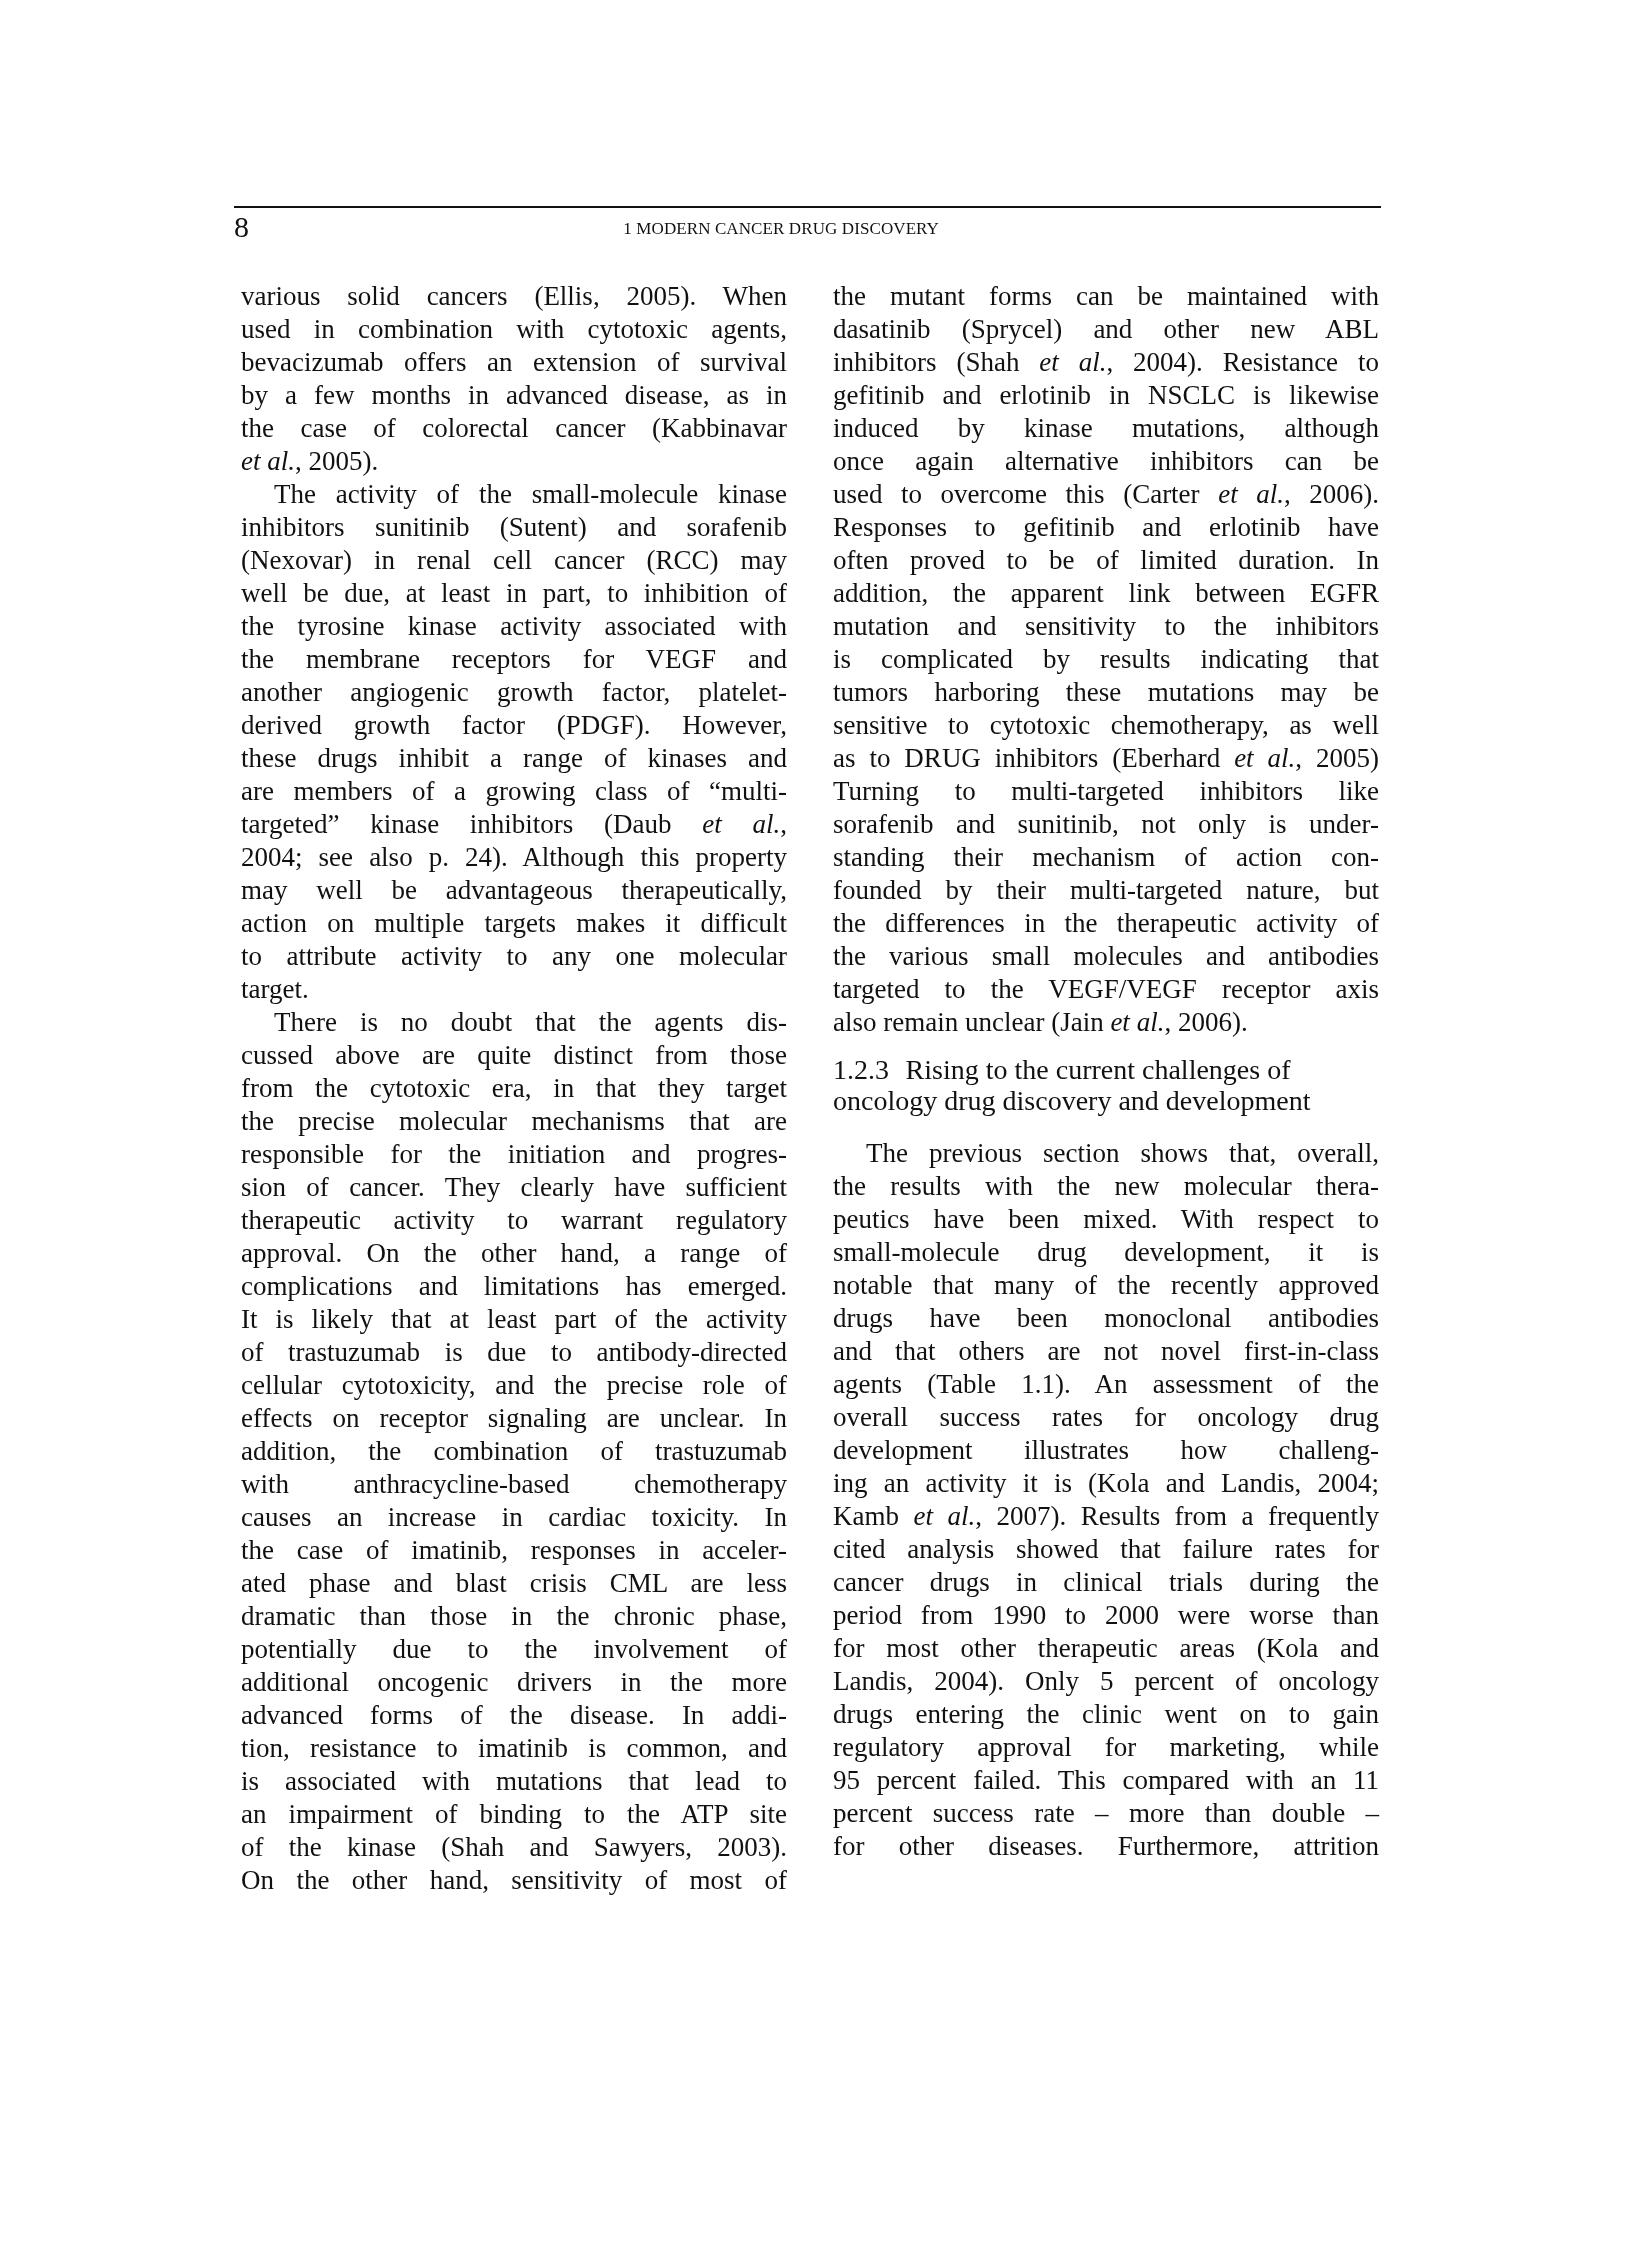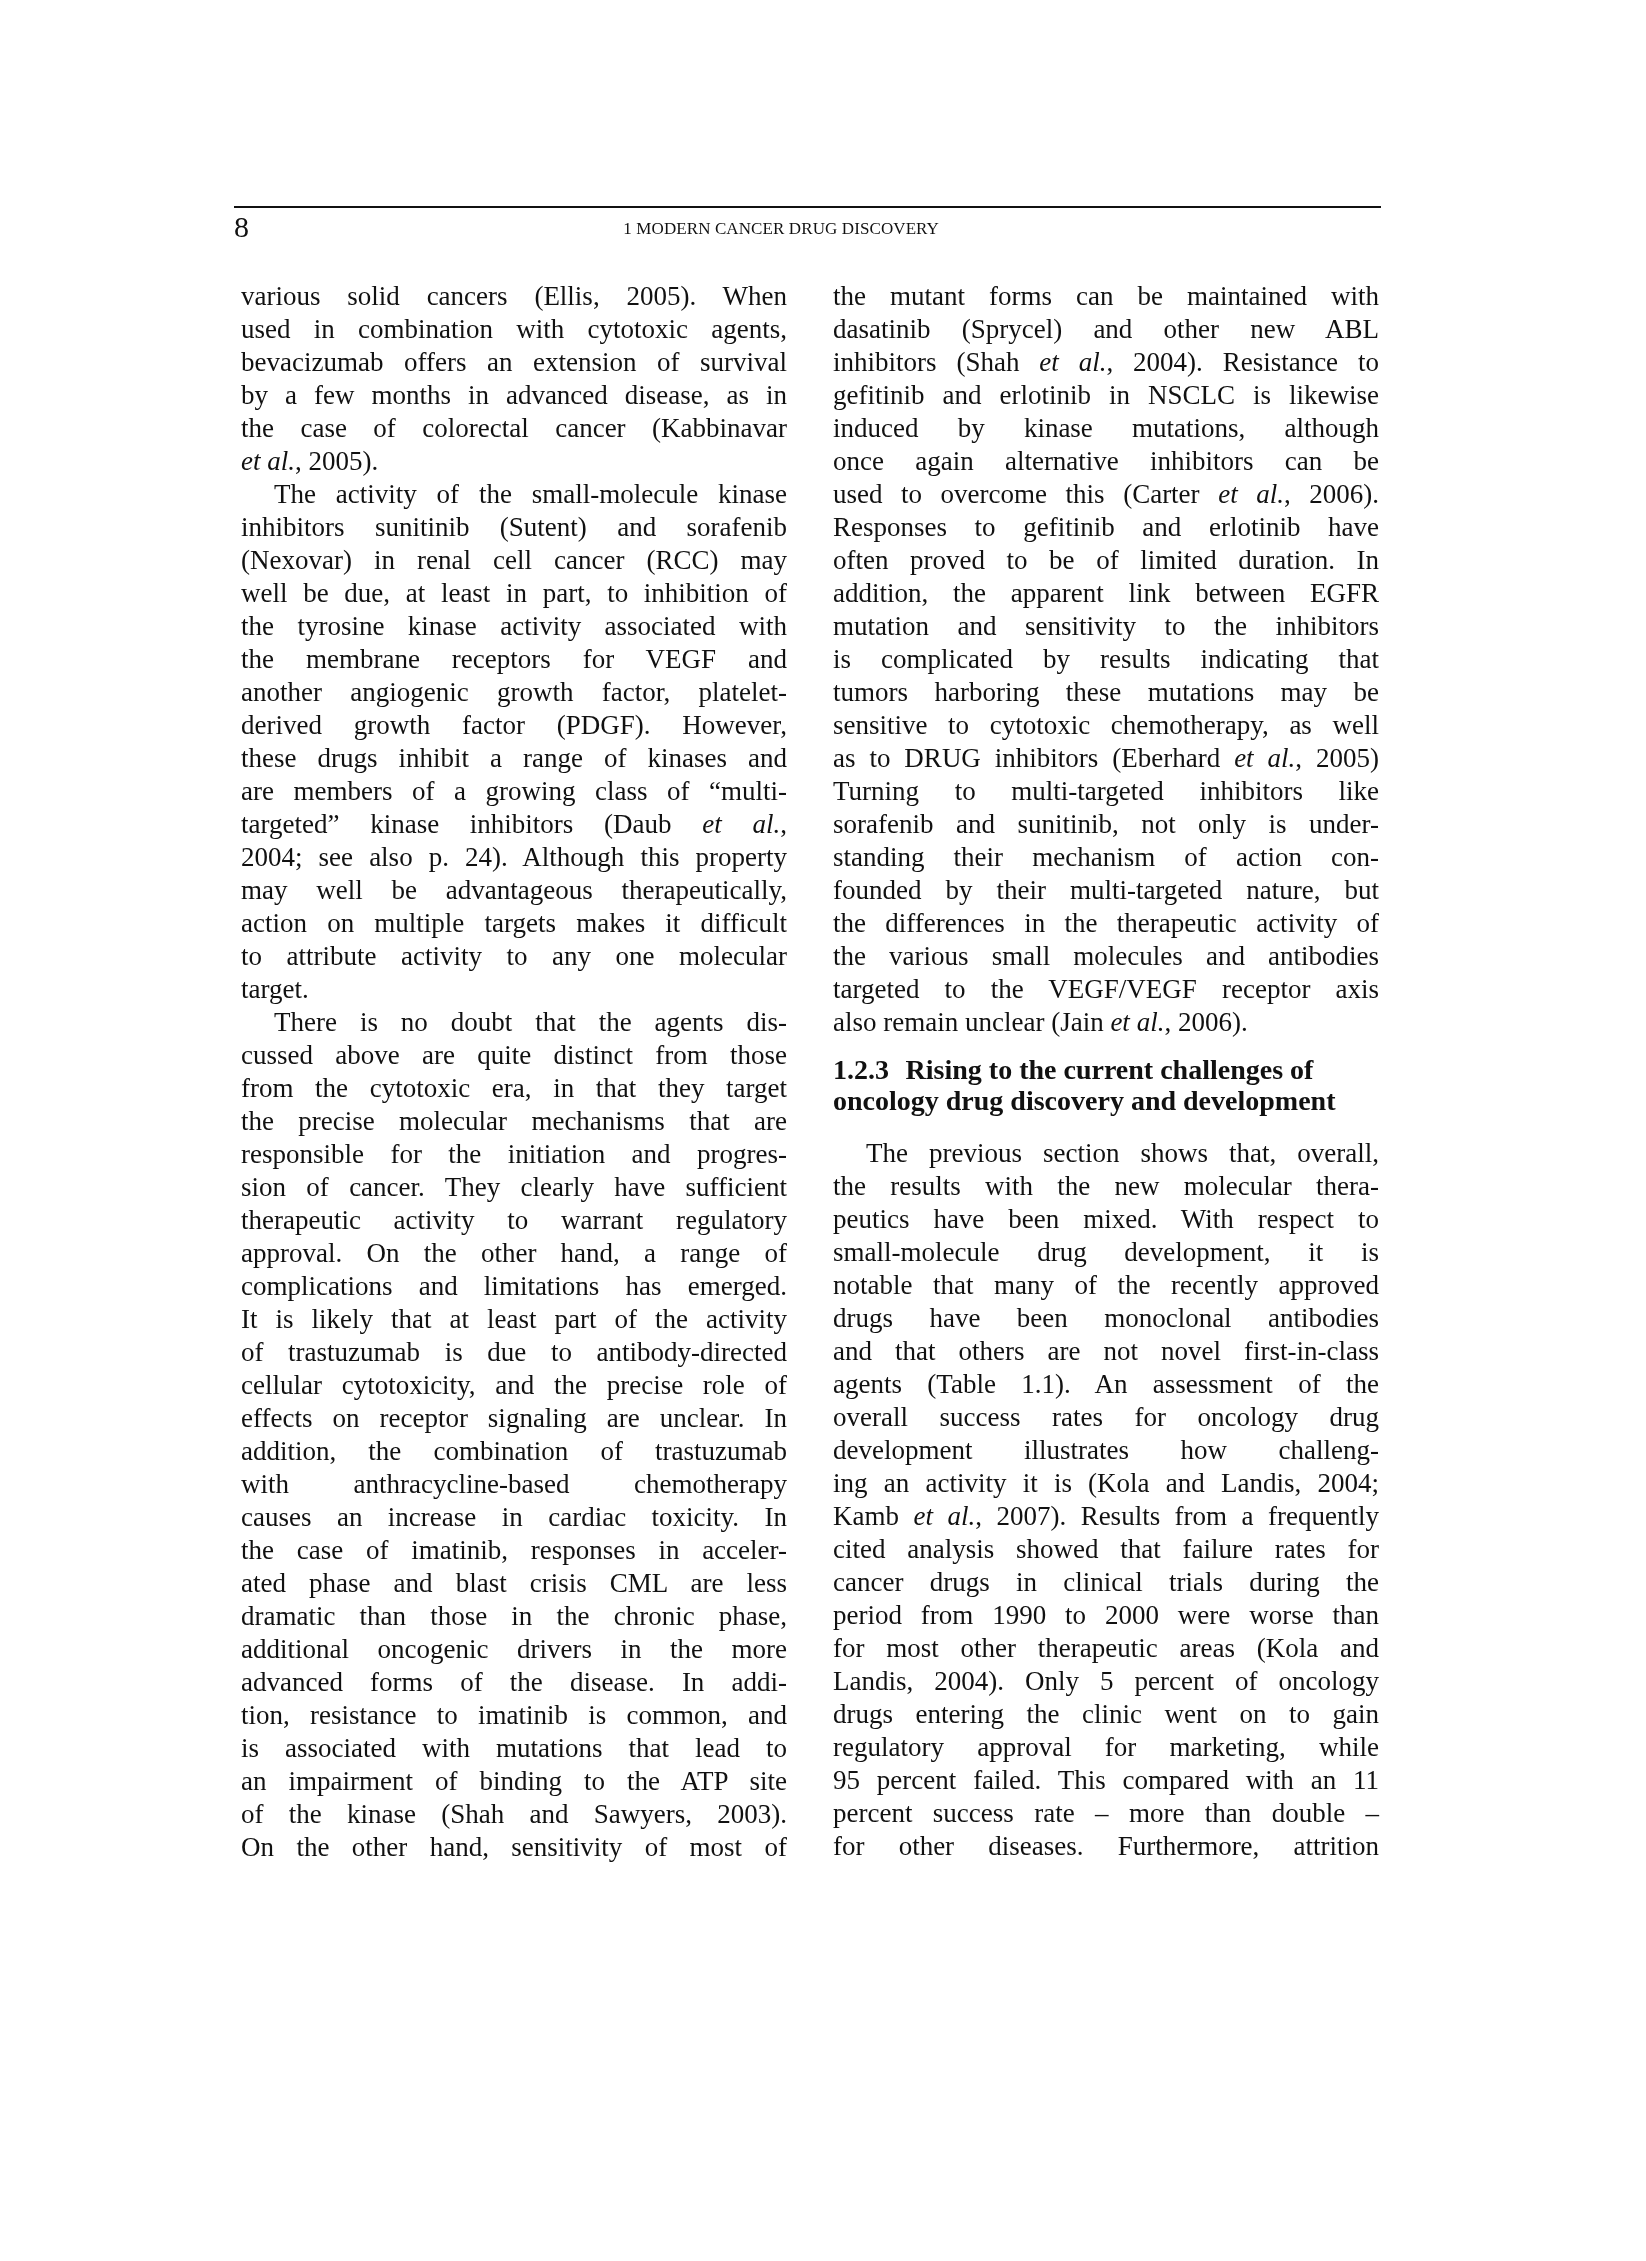--- a/index.html
+++ b/index.html
@@ -67,21 +67,21 @@
     text-align: center;
     text-align-last: left;
   }
   .line.indent {
     padding-left: 33px;
     box-sizing: border-box;
   }
   .it { font-style: italic; }
   .section-heading {
     display: block;
-    font-weight: bold;
+    font-weight: normal;
     font-size: 28px;
     line-height: 31px;
     margin-top: 15px;
     margin-bottom: 20.5px;
     white-space: nowrap;
   }
   .section-heading .num { margin-right: 9.6px; }
   .heading-line { display: block; height: 31px; }
 </style>
 </head>
@@ -127,20 +127,21 @@
       <span class="line">It is likely that at least part of the activity</span>
       <span class="line">of trastuzumab is due to antibody-directed</span>
       <span class="line">cellular cytotoxicity, and the precise role of</span>
       <span class="line">effects on receptor signaling are unclear. In</span>
       <span class="line">addition, the combination of trastuzumab</span>
       <span class="line">with anthracycline-based chemotherapy</span>
       <span class="line">causes an increase in cardiac toxicity. In</span>
       <span class="line">the case of imatinib, responses in acceler-</span>
       <span class="line">ated phase and blast crisis CML are less</span>
       <span class="line">dramatic than those in the chronic phase,</span>
+      <span class="line">potentially due to the involvement of</span>
       <span class="line">additional oncogenic drivers in the more</span>
       <span class="line">advanced forms of the disease. In addi-</span>
       <span class="line">tion, resistance to imatinib is common, and</span>
       <span class="line">is associated with mutations that lead to</span>
       <span class="line">an impairment of binding to the ATP site</span>
       <span class="line">of the kinase (Shah and Sawyers, 2003).</span>
       <span class="line">On the other hand, sensitivity of most of</span>
     </div>
 
   <div class="column col-right" id="col-right">

